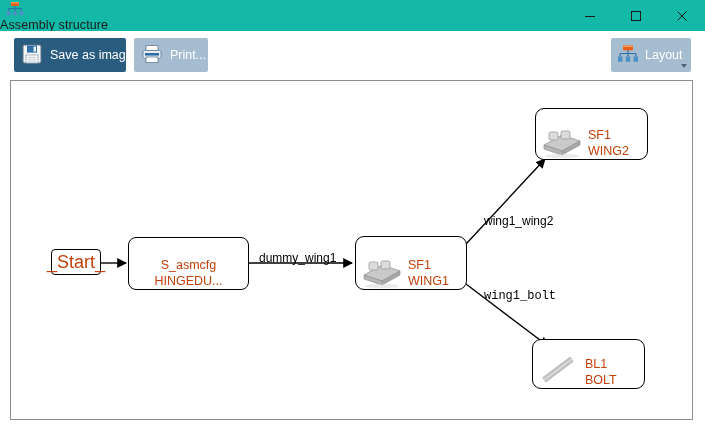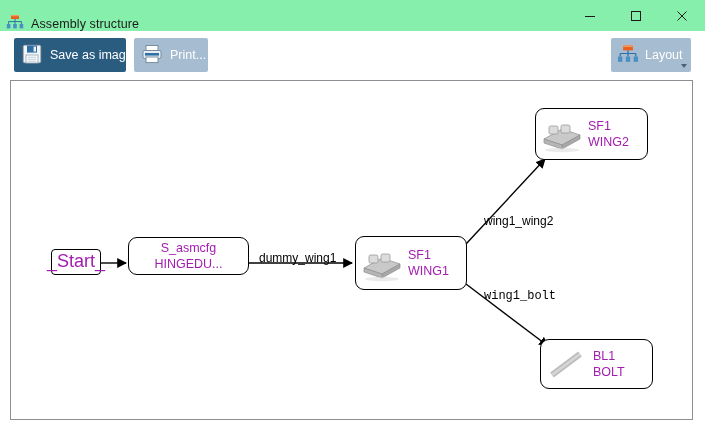--- a/index.html
+++ b/index.html
@@ -21,23 +21,24 @@
     box-sizing: border-box;
     overflow: hidden;
   }
 
   
   .titlebar {
     position: absolute;
     left: 0; top: 0;
     width: 705px;
     height: 31px;
-    background: #86efac;
-    display: flex;
-    align-items: flex-end;
+    background: #14b8a6;
+    display: flex;
+    align-items: flex-start;
+    flex-direction: column;
   }
   .title-icon {
     width: 18px;
     height: 18px;
     margin-left: 6px;
     margin-right: 7px;
     position: relative;
     flex: 0 0 auto;
   }
   .title-text {
@@ -125,23 +126,23 @@
     left: 0; top: 0;
   }
 
   
   .node {
     position: absolute;
     box-sizing: border-box;
     background: #ffffff;
     border: 1.6px solid #000000;
     display: flex;
-    align-items: center;
+    align-items: flex-end;
     font-size: 12.5px;
-    color: #a21caf;
+    color: #c2410c;
   }
   .node.rounded { border-radius: 9px; }
   .node.start {
     border-radius: 4px;
     border-width: 1.4px;
     justify-content: center;
     font-size: 18px;
   }
   .node .node-text {
     line-height: 1.28;
@@ -270,21 +271,21 @@
 
       <line x1="455" y1="163" x2="534" y2="78" stroke="#000000" stroke-width="1.4" marker-end="url(#arrow)"></line>
 
       <line x1="455" y1="203" x2="537" y2="265" stroke="#000000" stroke-width="1.4" marker-end="url(#arrow)"></line>
     </svg>
 
     <div class="node start" style="left:40px; top:168px; width:50px; height:26px;">
       <span class="node-text">_Start_</span>
     </div>
 
-    <div class="node rounded no-icon" style="left:117px; top:156px; width:121px; height:38px;">
+    <div class="node rounded no-icon" style="left:117px; top:156px; width:121px; height:53px;border-radius:8px;">
       <span class="node-text"><span>S_asmcfg</span><br><span>HINGEDU...</span></span>
     </div>
 
     <div class="node rounded with-icon" style="left:344px; top:155px; width:112px; height:54px;">
       <span class="node-icon">
         <svg class="ico-hinge" width="44" height="38" viewBox="0 0 44 38">
           <polygon points="4,24 22,14 40,20 22,30" fill="#c9c9c9" stroke="#8f8f8f" stroke-width="0.7"></polygon>
           <polygon points="22,30 40,20 40,24 22,34" fill="#a8a8a8" stroke="#8f8f8f" stroke-width="0.7"></polygon>
           <polygon points="4,24 22,30 22,34 4,28" fill="#b5b5b5" stroke="#8f8f8f" stroke-width="0.7"></polygon>
           <g stroke="#8f8f8f" stroke-width="0.7">
@@ -306,21 +307,21 @@
           <g stroke="#8f8f8f" stroke-width="0.7">
             <rect x="9" y="11" width="9" height="8" rx="1.6" fill="#dcdcdc"></rect>
             <rect x="21" y="10" width="9" height="8" rx="1.6" fill="#dcdcdc"></rect>
           </g>
           <ellipse cx="22" cy="35" rx="17" ry="2.2" fill="#d9d9d9" opacity="0.55"></ellipse>
         </svg>
       </span>
       <span class="node-text"><span>SF1</span><br><span>WING2</span></span>
     </div>
 
-    <div class="node rounded with-icon" style="left:521px; top:258px; width:113px; height:50px;margin-left:8px;">
+    <div class="node rounded with-icon" style="left:521px; top:258px; width:113px; height:50px;">
       <span class="node-icon">
         <svg class="ico-bolt" width="44" height="38" viewBox="0 0 44 38">
           <line x1="7" y1="30" x2="35" y2="9" stroke="#bdbdbd" stroke-width="6" stroke-linecap="butt"></line>
           <line x1="7" y1="30" x2="35" y2="9" stroke="#d6d6d6" stroke-width="2.4" stroke-linecap="butt"></line>
         </svg>
       </span>
       <span class="node-text"><span>BL1</span><br><span>BOLT</span></span>
     </div>
 
     <span class="edge-label" style="left:248px; top:170px;">dummy_wing1</span>

